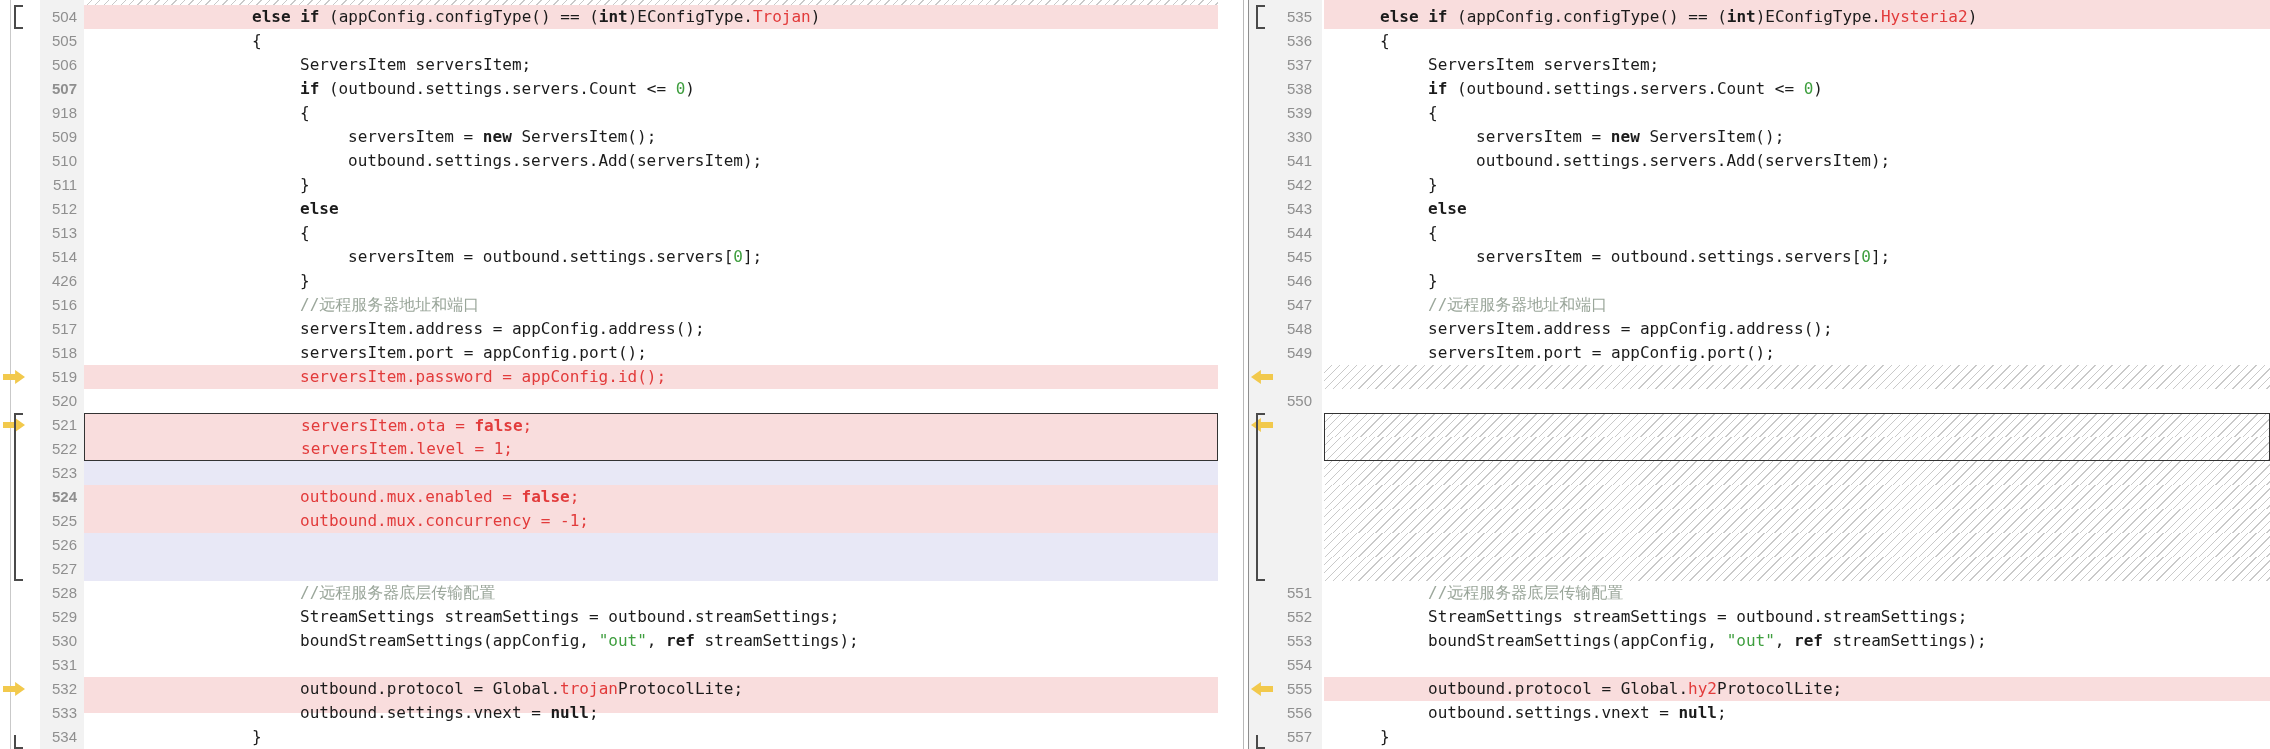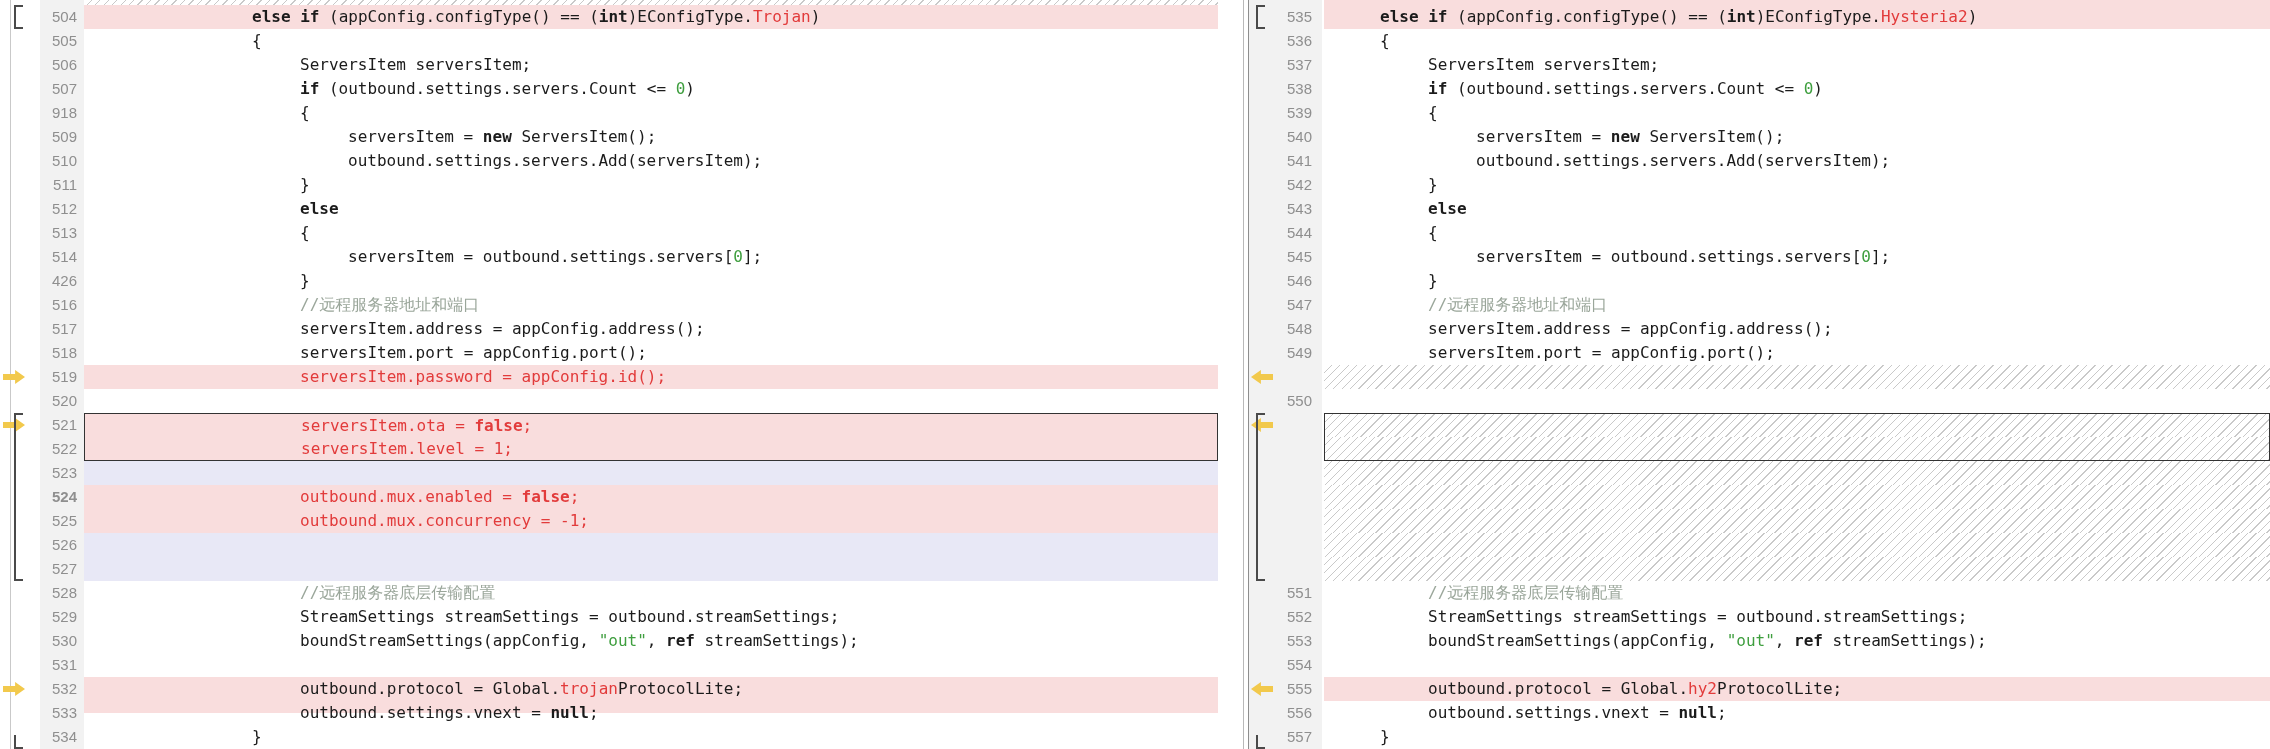--- a/index.html
+++ b/index.html
@@ -54,21 +54,21 @@
       <div class="arrow arrow-right" style="left: 3px; top: 418px;"></div>
       <div class="arrow arrow-right" style="left: 3px; top: 682px;"></div>
       <div class="bracket bracket-full" style="left: 14px; top: 5px; height: 24px;"></div>
       <div class="bracket bracket-full" style="left: 14px; top: 413px; height: 168px;"></div>
       <div class="bracket bracket-bottom" style="left: 14px; top: 735px; height: 14px;"></div>
     </div>
   <div class="abs" id="left-gutter" style="left:40px;top:0;width:44px;height:616px;">
       <div class="lnum" style="top: 5px; right: 7px; left: 0px;">504</div>
       <div class="lnum" style="top: 29px; right: 7px; left: 0px;">505</div>
       <div class="lnum" style="top: 53px; right: 7px; left: 0px;">506</div>
-      <div class="lnum" style="top: 77px; right: 7px; left: 0px;">507</div>
+      <div class="lnum" style="top: 77px; right: 7px; left: 0px; font-weight: bold;">507</div>
       <div class="lnum" style="top: 101px; right: 7px; left: 0px;">918</div>
       <div class="lnum" style="top: 125px; right: 7px; left: 0px;">509</div>
       <div class="lnum" style="top: 149px; right: 7px; left: 0px;">510</div>
       <div class="lnum" style="top: 173px; right: 7px; left: 0px;">511</div>
       <div class="lnum" style="top: 197px; right: 7px; left: 0px;">512</div>
       <div class="lnum" style="top: 221px; right: 7px; left: 0px;">513</div>
       <div class="lnum" style="top: 245px; right: 7px; left: 0px;">514</div>
       <div class="lnum" style="top: 269px; right: 7px; left: 0px;">426</div>
       <div class="lnum" style="top: 293px; right: 7px; left: 0px;">516</div>
       <div class="lnum" style="top: 317px; right: 7px; left: 0px;">517</div>
@@ -136,21 +136,21 @@
       <div class="bracket bracket-full" style="left: 7px; top: 5px; height: 24px;"></div>
       <div class="bracket bracket-full" style="left: 7px; top: 413px; height: 168px;"></div>
       <div class="bracket bracket-bottom" style="left: 7px; top: 735px; height: 14px;"></div>
     </div>
   <div class="abs" id="right-gutter" style="left:1249px;top:0;width:73px;height:749px;">
       <div class="lnum" style="top: 5px; right: 10px; left: 0px;">535</div>
       <div class="lnum" style="top: 29px; right: 10px; left: 0px;">536</div>
       <div class="lnum" style="top: 53px; right: 10px; left: 0px;">537</div>
       <div class="lnum" style="top: 77px; right: 10px; left: 0px;">538</div>
       <div class="lnum" style="top: 101px; right: 10px; left: 0px;">539</div>
-      <div class="lnum" style="top: 125px; right: 10px; left: 0px;">540</div>
+      <div class="lnum" style="top: 125px; right: 10px; left: 0px;">330</div>
       <div class="lnum" style="top: 149px; right: 10px; left: 0px;">541</div>
       <div class="lnum" style="top: 173px; right: 10px; left: 0px;">542</div>
       <div class="lnum" style="top: 197px; right: 10px; left: 0px;">543</div>
       <div class="lnum" style="top: 221px; right: 10px; left: 0px;">544</div>
       <div class="lnum" style="top: 245px; right: 10px; left: 0px;">545</div>
       <div class="lnum" style="top: 269px; right: 10px; left: 0px;">546</div>
       <div class="lnum" style="top: 293px; right: 10px; left: 0px;">547</div>
       <div class="lnum" style="top: 317px; right: 10px; left: 0px;">548</div>
       <div class="lnum" style="top: 341px; right: 10px; left: 0px;">549</div>
       <div class="lnum" style="top: 389px; right: 10px; left: 0px;">550</div>

